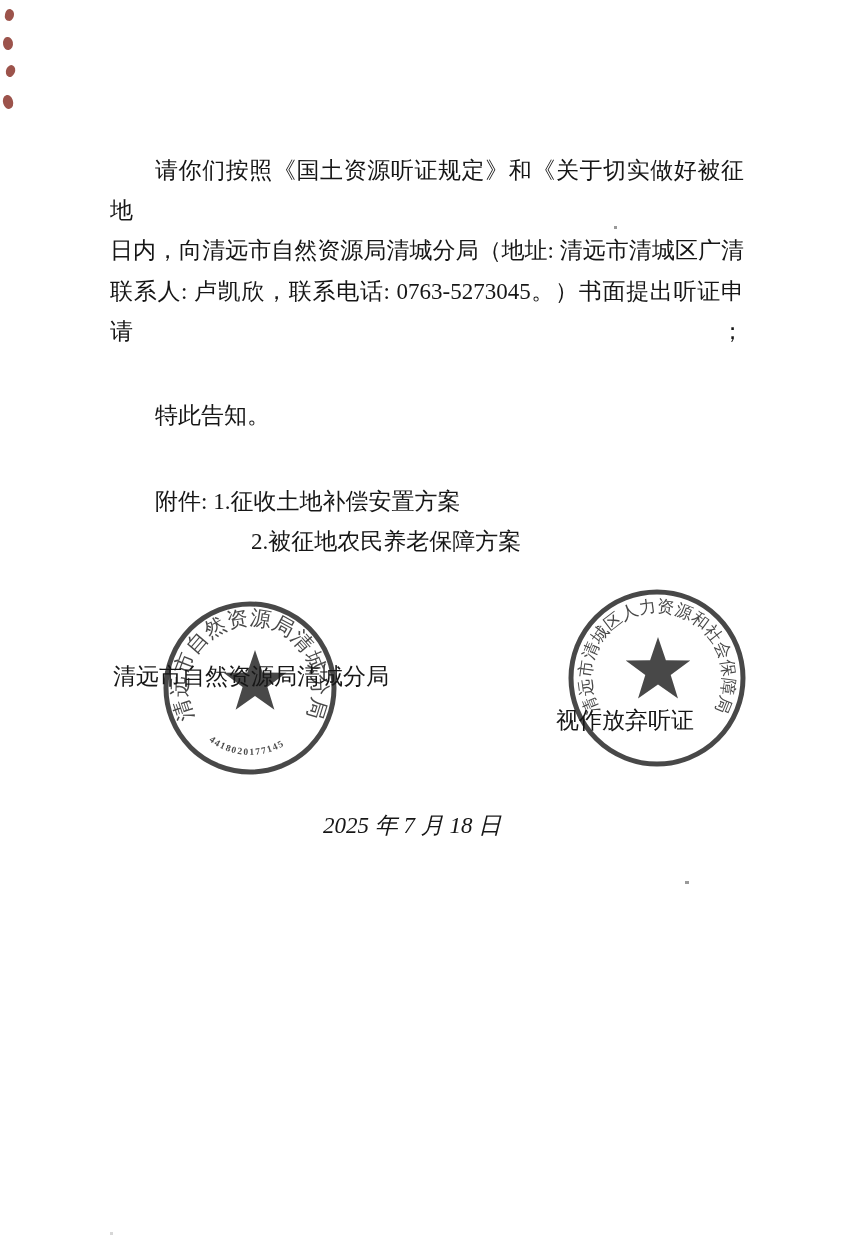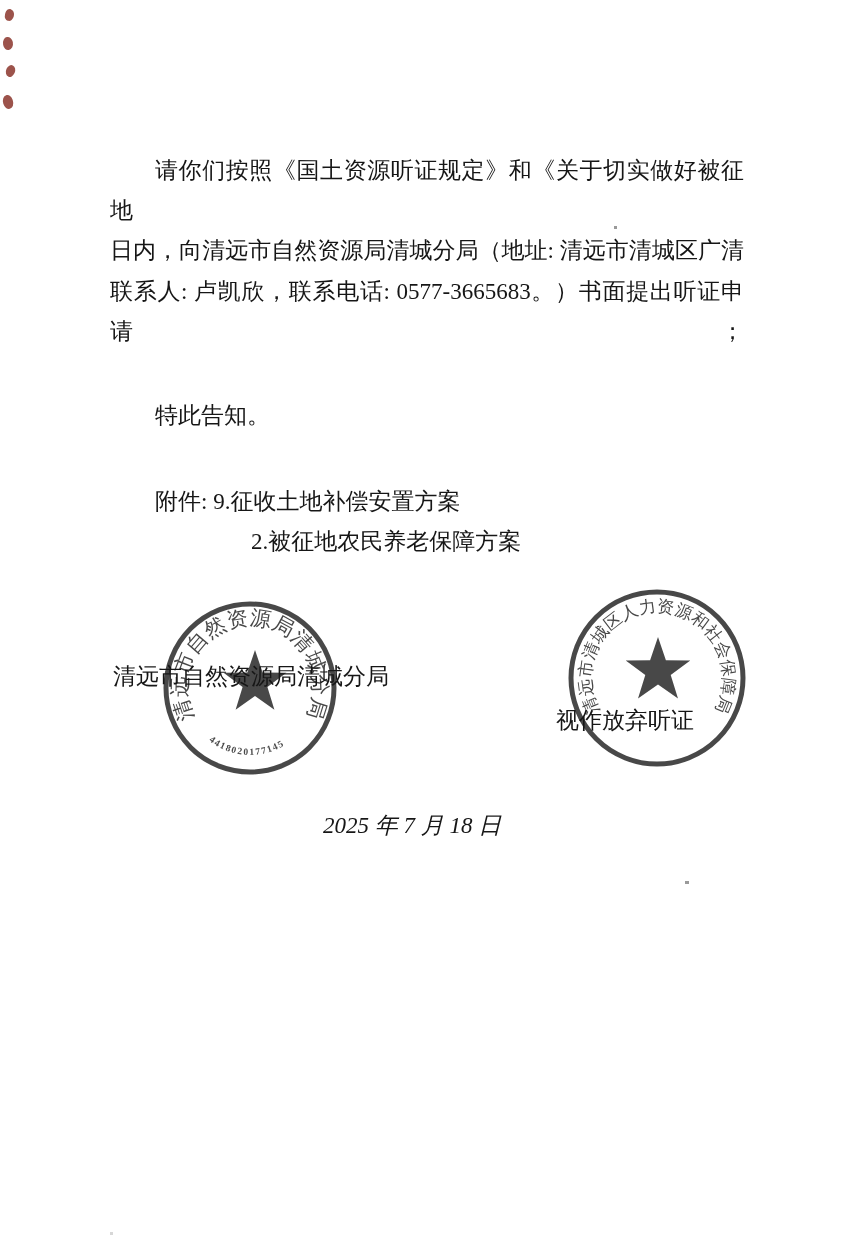--- a/index.html
+++ b/index.html
@@ -41,26 +41,26 @@
   <div class="speck" style="left:6px;top:65px;width:9px;height:12px;border-radius:48% 52% 46% 54%;transform:rotate(24deg);"></div>
   <div class="speck" style="left:3px;top:95px;width:10px;height:14px;border-radius:55% 45% 50% 50%;transform:rotate(-17deg);"></div>
 
   <div class="dust" style="left:614px;top:226px;width:3px;height:3px;"></div>
   <div class="dust" style="left:685px;top:881px;width:4px;height:3px;"></div>
   <div class="dust" style="left:110px;top:1232px;width:3px;height:3px;opacity:.4;"></div>
 
   <div class="para">
     <div class="jline indent">请你们按照《国土资源听证规定》和《关于切实做好被征地</div>
     <div class="jline">日内，向清远市自然资源局清城分局（地址: 清远市清城区广清</div>
-    <div class="jline">联系人: 卢凯欣，联系电话: 0577-3665683。）书面提出听证申请；</div>
+    <div class="jline">联系人: 卢凯欣，联系电话: 0763-5273045。）书面提出听证申请；</div>
   </div>
 
   <div class="line" style="left:155px;top:403px;">特此告知。</div>
 
-  <div class="line" style="left:155px;top:489px;">附件: 9.征收土地补偿安置方案</div>
+  <div class="line" style="left:155px;top:489px;">附件: 1.征收土地补偿安置方案</div>
   <div class="line" style="left:219px;top:529px;margin-left:32px;">2.被征地农民养老保障方案</div>
 
   <svg class="stamp" style="left:160px;top:598px;" width="180" height="180" viewBox="0 0 180 180">
     <defs>
       <path id="lring" d="M 34.4 119.6 A 63 63 0 1 1 145.6 119.6" fill="none"></path>
       <path id="lserial" d="M 48.8 142.8 A 67 67 0 0 0 131.2 142.8" fill="none"></path>
     </defs>
     <circle cx="90" cy="90" r="84" fill="none" stroke="var(--stampink,#2e2e2e)" stroke-width="5"></circle>
     <polygon points="95,52 102.6,74.5 126.4,74.8 107.4,89 114.4,111.7 95,98 75.6,111.7 82.6,89 63.6,74.8 87.4,74.5" fill="var(--stampink,#2e2e2e)"></polygon>
     <text font-size="21" letter-spacing="0.5" fill="var(--stampink,#2e2e2e)">

